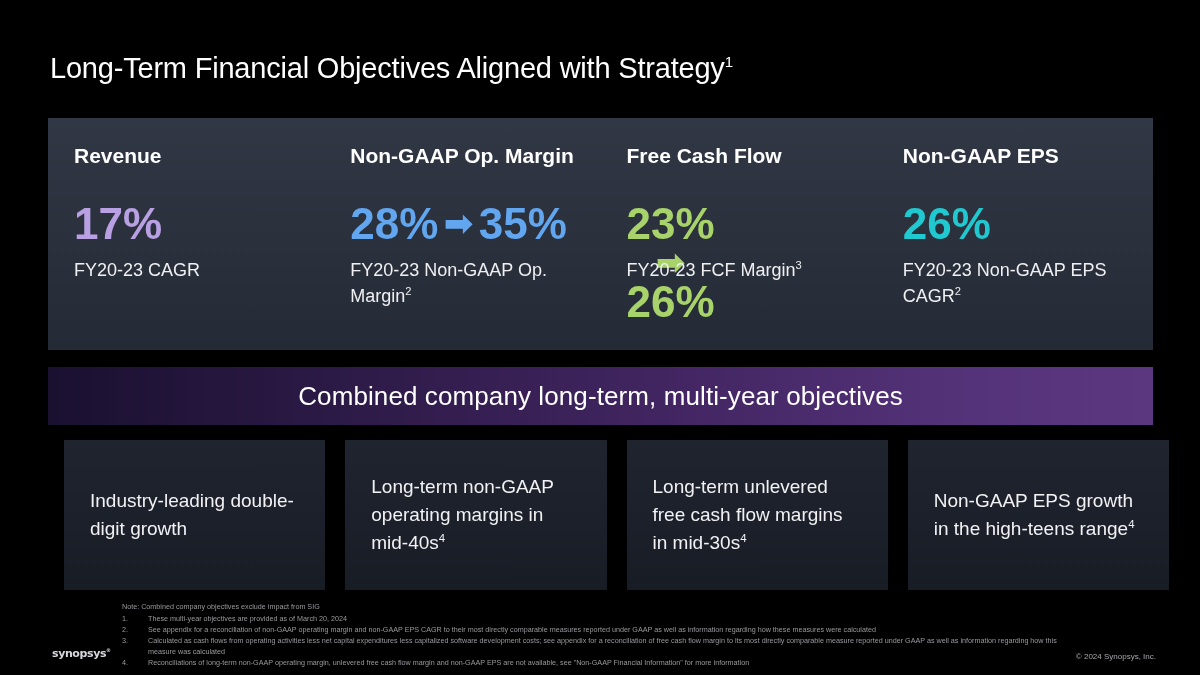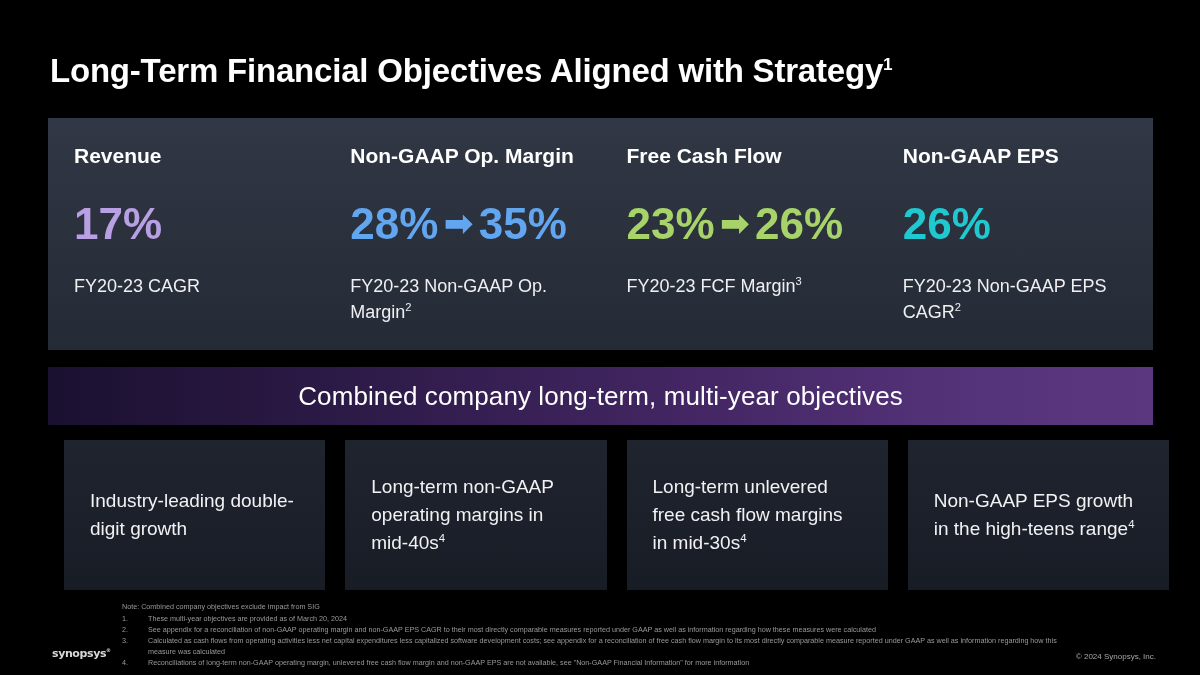--- a/index.html
+++ b/index.html
@@ -14,22 +14,22 @@
     font-family: "Liberation Sans", sans-serif;
     color: #ffffff;
     position: relative;
   }
 
   
   .slide-title {
     position: absolute;
     left: 50px;
     top: 52px;
-    font-size: 33px;
-    font-weight: 700;
+    font-size: 29px;
+    font-weight: 400;
     letter-spacing: -0.2px;
     color: #ffffff;
     white-space: nowrap;
   }
   .slide-title sup {
     font-size: 0.52em;
     vertical-align: super;
     line-height: 0;
   }
 
@@ -71,21 +71,21 @@
     display: inline-block;
     margin: 0 6px;
     font-size: 34px;
     line-height: 1;
     position: relative;
     top: -1px;
   }
   .metric-sub {
     position: absolute;
     left: 26px;
-    top: 156px;
+    top: 140px;
     right: 18px;
     font-size: 18px;
     font-weight: 400;
     line-height: 1.42;
     color: #f0f0f2;
   }
   .metric-sub sup {
     font-size: 0.62em;
     vertical-align: super;
     line-height: 0;
@@ -215,21 +215,21 @@
       <span class="arrow">➡</span>
       <span>35%</span>
     </div>
     <div class="metric-sub">
       <span>FY20-23 Non-GAAP Op. Margin</span><sup>2</sup>
     </div>
   </div>
 
   <div class="metric-card">
     <div class="metric-head">Free Cash Flow</div>
-    <div class="metric-value" style="color: rgb(168, 211, 106);">
+    <div class="metric-value" style="color: rgb(168, 211, 106); flex-direction: column;">
       <span>23%</span>
       <span class="arrow">➡</span>
       <span>26%</span>
     </div>
     <div class="metric-sub">
       <span>FY20-23 FCF Margin</span><sup>3</sup>
     </div>
   </div>
 
   <div class="metric-card">

